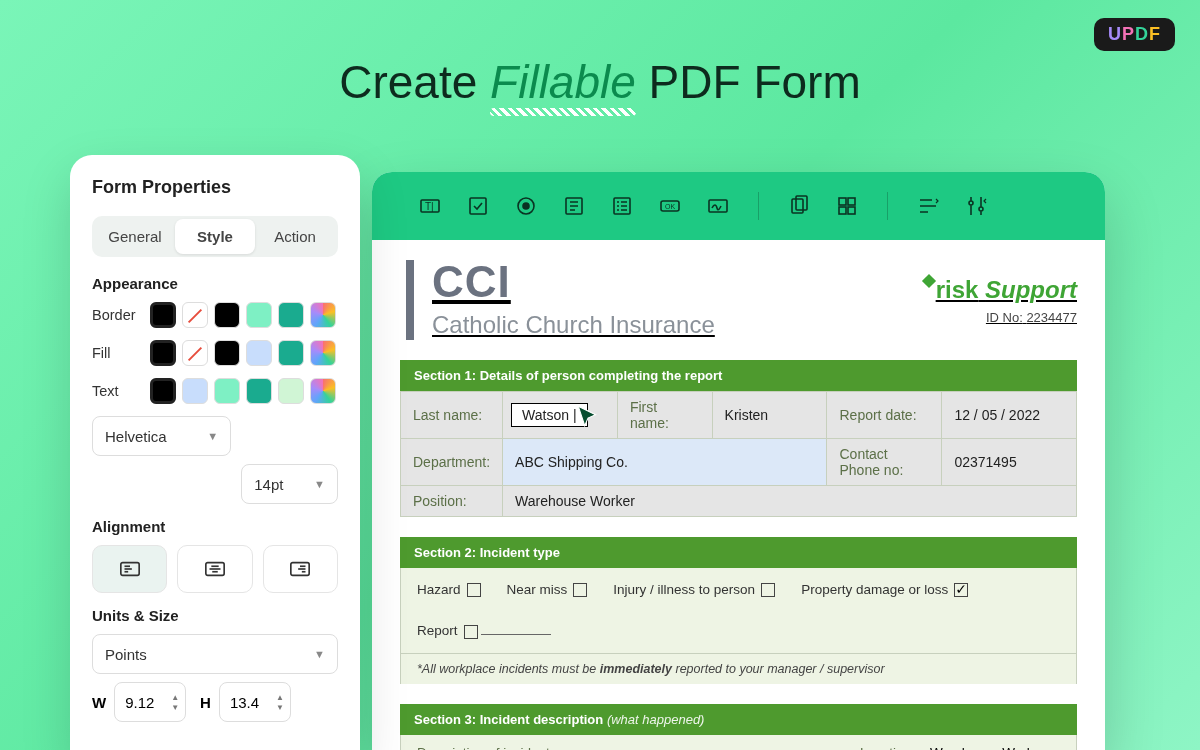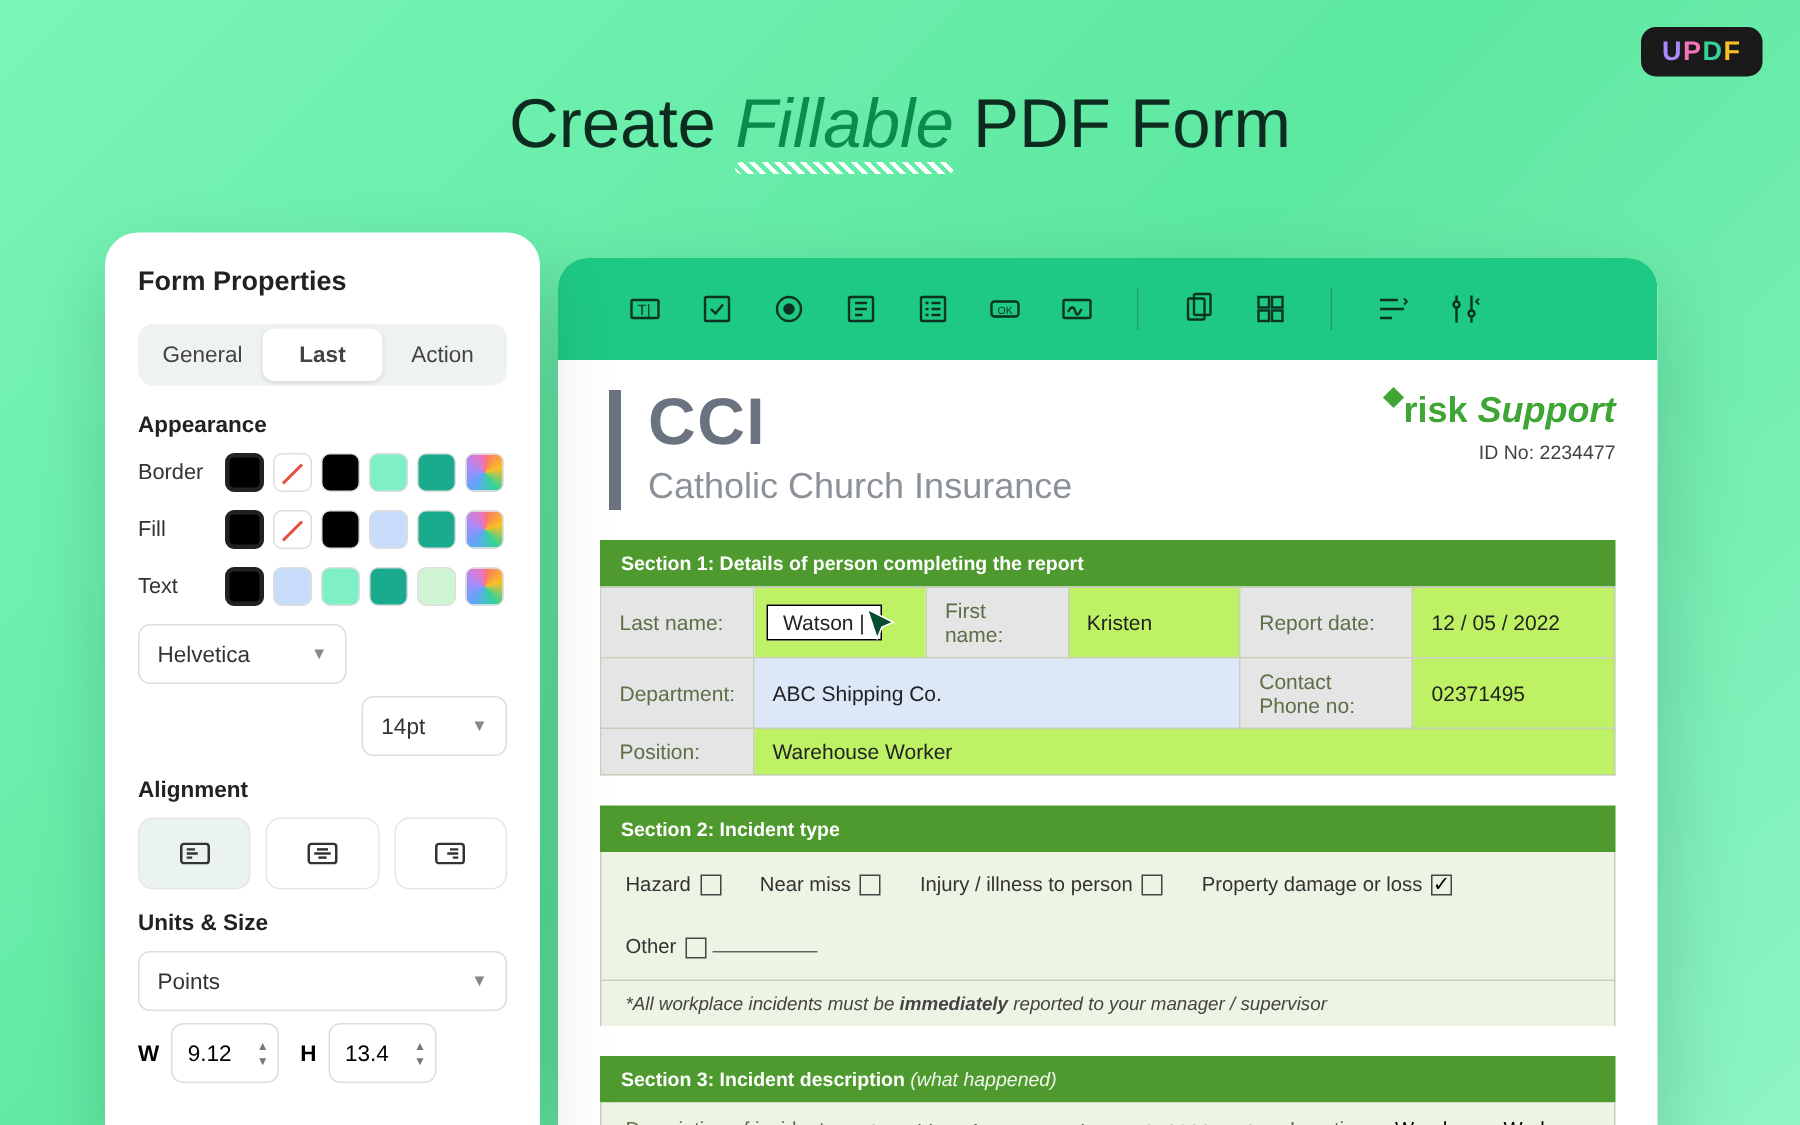--- a/index.html
+++ b/index.html
@@ -46,35 +46,35 @@
 .stepper{display:flex;flex-direction:column;font-size:8px;color:#777;gap:1px;}
 
 
 .editor { position:absolute; left:372px; top:172px; right:95px; height:580px; border-radius:20px 20px 0 0; overflow:hidden; box-shadow:0 25px 60px rgba(0,0,0,.18); background:#fff;}
 .toolbar { height:68px; background:#1ec983; display:flex; align-items:center; padding-left:44px; gap:20px;}
 .toolbar .tbtn { width:28px; height:28px; display:flex;align-items:center;justify-content:center; cursor:pointer;}
 .toolbar .tbtn svg{width:24px;height:24px;stroke:#0a3322;fill:none;stroke-width:1.6;}
 .toolbar .divider{width:1px;height:28px;background:rgba(0,0,0,.2);margin:0 6px;}
 
 .doc { padding:20px 28px 0; height:calc(100% - 68px); overflow:hidden;}
-.doc-header{display:flex;justify-content:space-between;align-items:flex-start;padding-left:6px;}
+.doc-header{display:flex;justify-content:space-between;align-items:center;padding-left:6px;text-decoration:underline;}
 .cci{border-left:8px solid #6b7280;padding-left:18px;}
 .cci-title{font-size:44px;font-weight:800;color:#6b7280;letter-spacing:1px;line-height:1;}
 .cci-sub{font-size:24px;color:#8a9199;line-height:1.25;margin-top:6px;}
 .risk{text-align:right;}
 .risk-logo{font-size:24px;font-weight:800;}
 .risk-logo .r{color:#3fa535;} .risk-logo .s{color:#3fa535;font-style:italic;font-weight:700;}
 .risk-diamond{display:inline-block;width:10px;height:10px;background:#3fa535;transform:rotate(45deg);margin:0 2px 16px 0;vertical-align:top;}
 .risk-id{font-size:13px;color:#444;margin-top:6px;}
 
 .sec-bar{background:#4e9a2e;color:#fff;font-size:13px;font-weight:700;padding:8px 14px;margin-top:20px;}
 .sec-bar .light{font-style:italic;font-weight:400;opacity:.9;}
 .form-table{width:100%;border-collapse:collapse;font-size:14px;}
 .form-table td{border:1px solid #c7d0bd;padding:7px 12px;background:#e5e5e5;color:#5c7048;}
-.form-table td.val{background:#bef264;color:#222;}
+.form-table td.val{background:#e5e5e5;color:#222;}
 .form-table td.hl{background:#dce8f8;}
 .form-table td.val.box{padding:4px 8px;}
 .input-box{display:inline-block;border:1px solid #000;padding:3px 10px;background:#fff;position:relative;}
 .cursor-img{position:absolute;left:72px;top:12px;}
 
 .check-row{display:flex;gap:26px;padding:14px 16px;background:#eef4e4;border:1px solid #c7d0bd;border-top:none;font-size:13.5px;color:#333;align-items:center;flex-wrap:wrap;}
 .cbx{width:14px;height:14px;border:1.5px solid #444;display:inline-block;vertical-align:middle;margin-left:6px;position:relative;}
 .cbx.checked::after{content:"✓";position:absolute;left:0;top:-3px;font-size:14px;color:#000;}
 
 .note{font-size:12.5px;font-style:italic;color:#444;padding:8px 16px;background:#eef4e4;border:1px solid #c7d0bd;border-top:none;border-bottom:none;}
@@ -93,21 +93,21 @@
 <div class="brand-badge"><span>U</span><span>P</span><span>D</span><span>F</span></div>
 
 <h1 class="hero-title">
   <span>Create </span><span class="fillable">Fillable</span><span> PDF Form</span>
 </h1>
 
 <div class="panel">
   <h3>Form Properties</h3>
   <div class="tabs">
     <div>General</div>
-    <div class="active">Last</div>
+    <div class="active">Style</div>
     <div>Action</div>
   </div>
 
   <div class="section-label">Appearance</div>
 
   <div class="row">
     <div class="row-label">Border</div>
     <div class="swatches">
       <div class="sw black sel"></div>
       <div class="sw none"></div>
@@ -324,21 +324,21 @@
       </tr>
     </tbody>
       </table>
 
     <div class="sec-bar">Section 2: Incident type</div>
     <div class="check-row">
       <span><span>Hazard</span><span class="cbx"></span></span>
       <span><span>Near miss</span><span class="cbx"></span></span>
       <span><span>Injury / illness to person</span><span class="cbx"></span></span>
       <span><span>Property damage or loss</span><span class="cbx checked"></span></span>
-      <span><span>Other</span><span class="cbx"></span> <span style="display:inline-block;border-bottom:1px solid #666;width:70px"></span></span>
+      <span><span>Report</span><span class="cbx"></span> <span style="display:inline-block;border-bottom:1px solid #666;width:70px"></span></span>
     </div>
     <div class="note"><span>*All workplace incidents must be </span><strong>immediately</strong><span> reported to your manager / supervisor</span></div>
 
     <div class="sec-bar"><span>Section 3: Incident description</span> <span class="light">(what happened)</span></div>
     <div class="desc-row">
       <div class="lbl">Description of incident:</div>
       <div class="txt">On Friday afternoon, February 3, 2022, at 2 p.m. in ABC Shipping Co. located in 13th Avenue,</div>
       <div class="desc-right">
         <div>
             <span class="lbl" style="min-width:62px">Location:</span>

